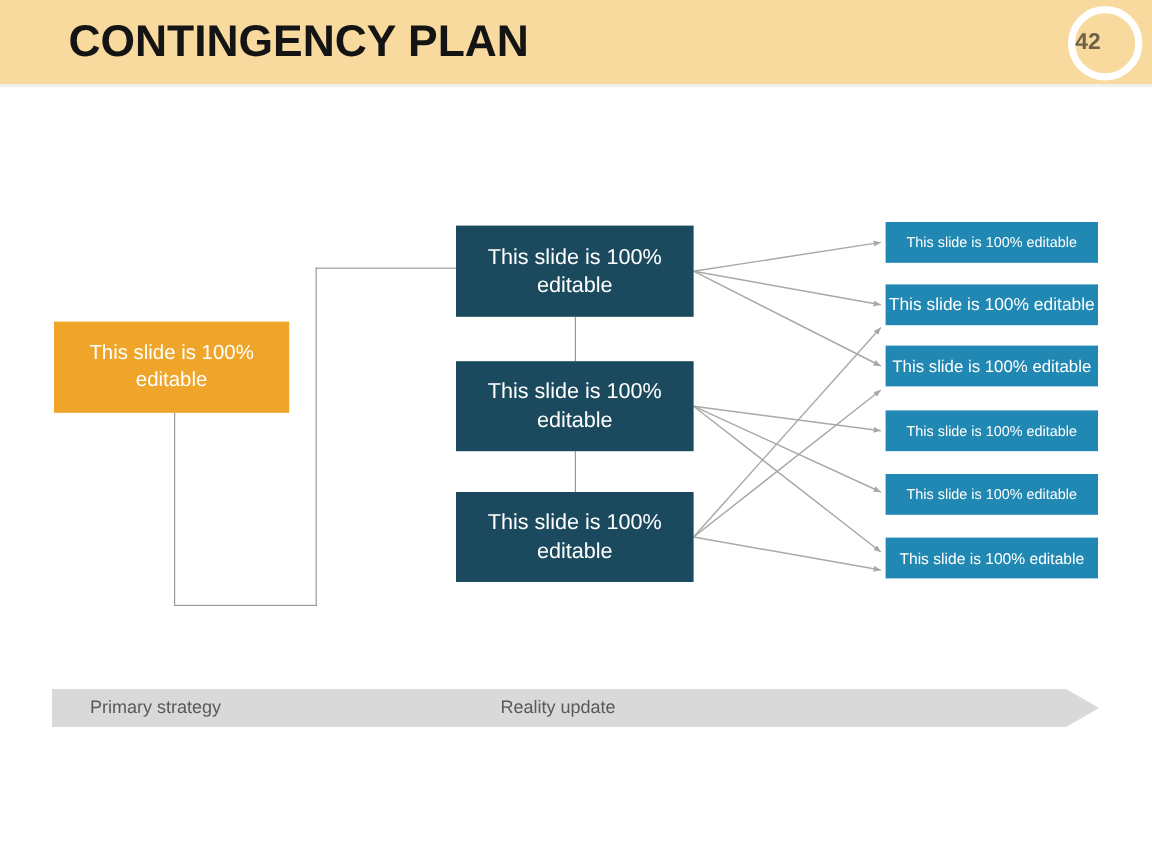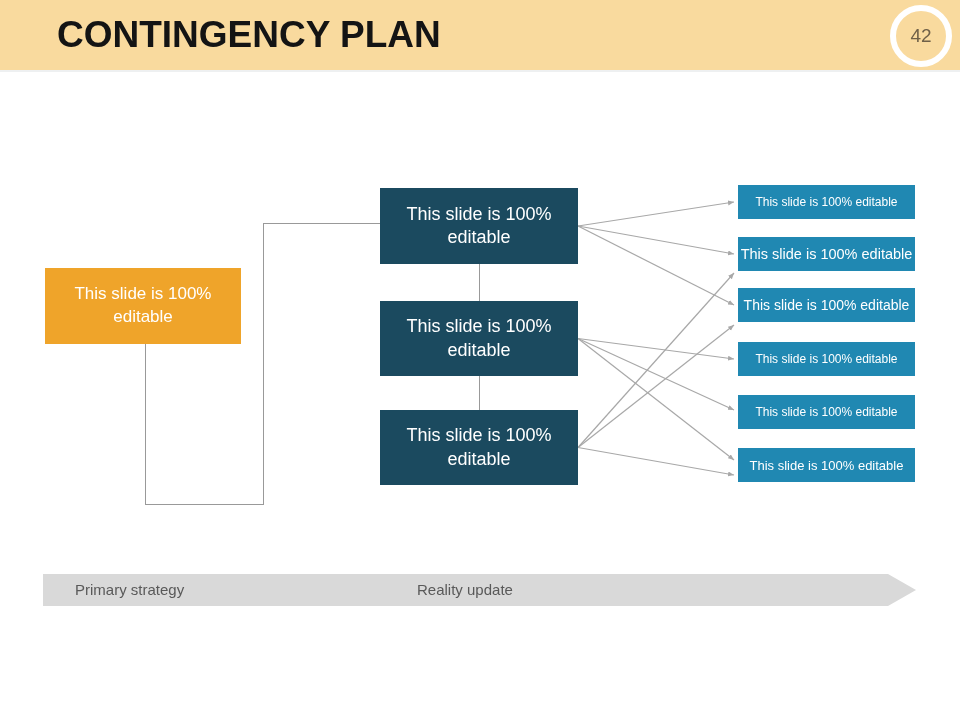--- a/index.html
+++ b/index.html
@@ -14,22 +14,22 @@
     border-bottom:2px solid #eef0f1;
   }
   .title{
     position:absolute;left:57px;top:0;height:70px;line-height:70px;
     font-size:37px;font-weight:bold;color:var(--title-text,#141414);
     white-space:nowrap;
   }
   .page-badge{
     position:absolute;left:890px;top:5px;width:50px;height:50px;
     border:6px solid var(--circle-ring,#ffffff);border-radius:50%;
-    display:flex;align-items:center;justify-content:center;
-    font-size:19px;font-weight:normal;color:var(--page-number-text,#6F6048);
+    display:flex;align-items:center;
+    font-size:19px;font-weight:bold;color:var(--page-number-text,#6F6048);
   }
   
   .box{
     position:absolute;display:flex;align-items:center;justify-content:center;
     text-align:center;color:var(--box-text,#ffffff);
   }
   .primary-box{
     left:45px;top:268px;width:196px;height:76px;
     background:var(--primary-box,#EFA42A);font-size:17px;line-height:1.35;
     padding:0 12px;box-sizing:border-box;

